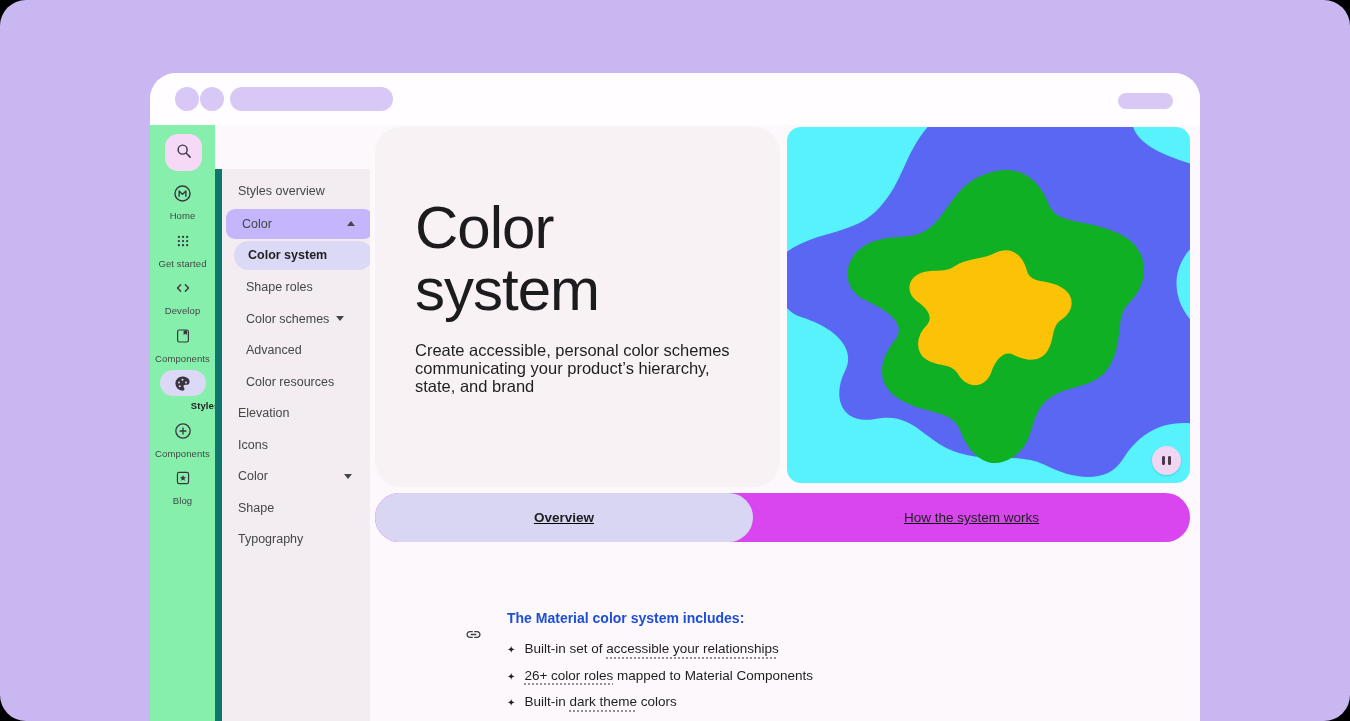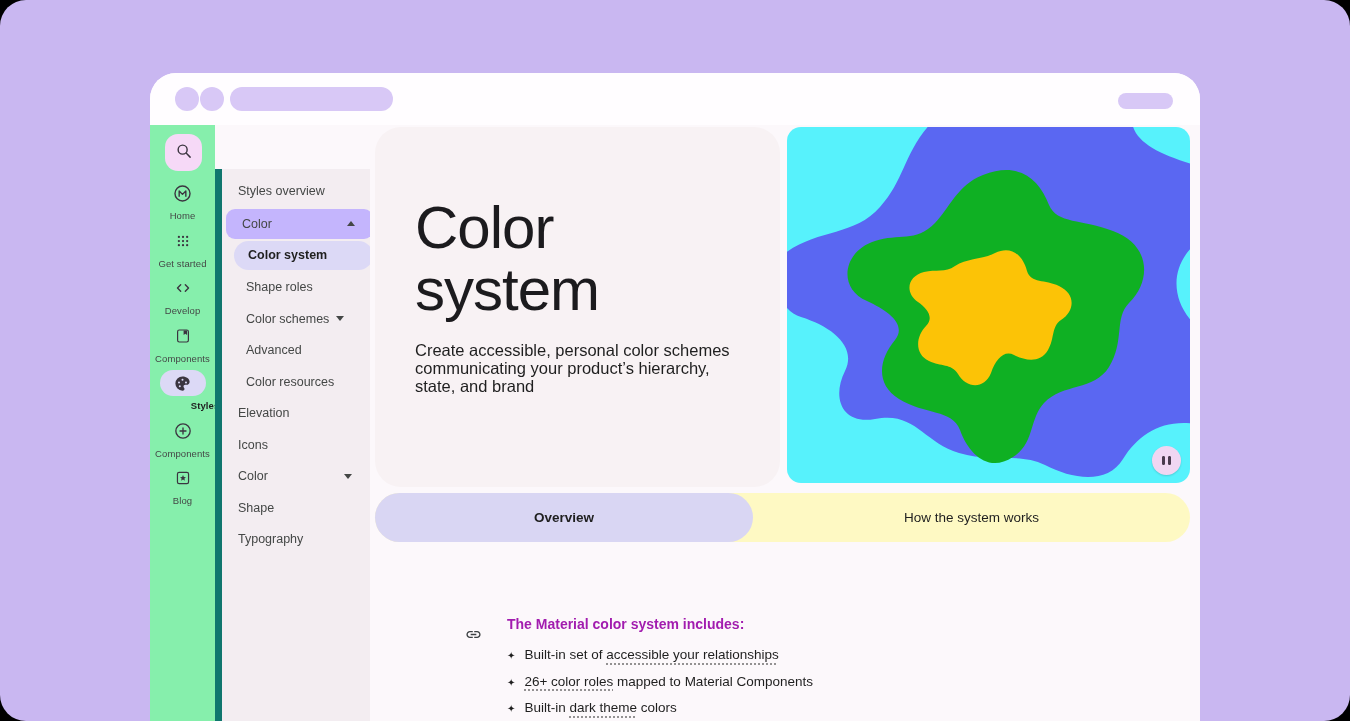--- a/index.html
+++ b/index.html
@@ -53,29 +53,29 @@
 
   .artwork { position:absolute; left:417px; top:2px; width:403px; height:356px;
              border-radius:14px; overflow:hidden; }
   .artwork svg { display:block; }
   .pause-btn { position:absolute; right:9px; bottom:8px; width:29px; height:29px; border-radius:50%;
                background:#f0d6f2; display:flex; align-items:center; justify-content:center; gap:2.5px;
                cursor:pointer; box-shadow:0 1px 2px rgba(0,0,0,.15); }
   .pause-bar { width:3px; height:9px; background:#4a3a4e; border:1px solid #4a3a4e; border-radius:1px; }
 
   .tabbar { position:absolute; left:5px; top:368px; width:815px; height:49px;
-            background:#fef9c3; border-radius:24.5px; display:flex; }
+            background:#d946ef; border-radius:24.5px; display:flex;text-decoration:underline; }
   .tab { display:flex; align-items:center; justify-content:center; font-size:13.5px; color:#1f1f1f; cursor:pointer; }
   .tab.active { width:378px; background:#d9d6f3; border-radius:24.5px; font-weight:bold; }
   .tab.inactive { flex:1; }
 
   .content { position:absolute; left:0; top:485px; right:0; }
   .link-anchor { position:absolute; left:95px; top:16px; cursor:pointer; }
   .content-body { position:absolute; left:137px; top:0; width:560px; }
-  .content-heading { font-size:14px; font-weight:bold; color:#a21caf;margin-top:6px; }
+  .content-heading { font-size:14px; font-weight:bold; color:#1d4ed8; }
   .bullet-list { margin-top:15px; list-style:none; }
   .bullet-item { font-size:13.5px; color:#1f1f1f; margin-bottom:11.5px; display:flex; align-items:baseline; }
   .bullet-glyph { font-size:10px; margin-right:9px; color:#1f1f1f; }
   .inline-link { text-decoration:underline dotted rgba(60,60,60,.55); text-underline-offset:4px;
                  text-decoration-thickness:1.5px; cursor:pointer; }
 </style>
 </head>
 <body>
 
 <div class="canvas">

